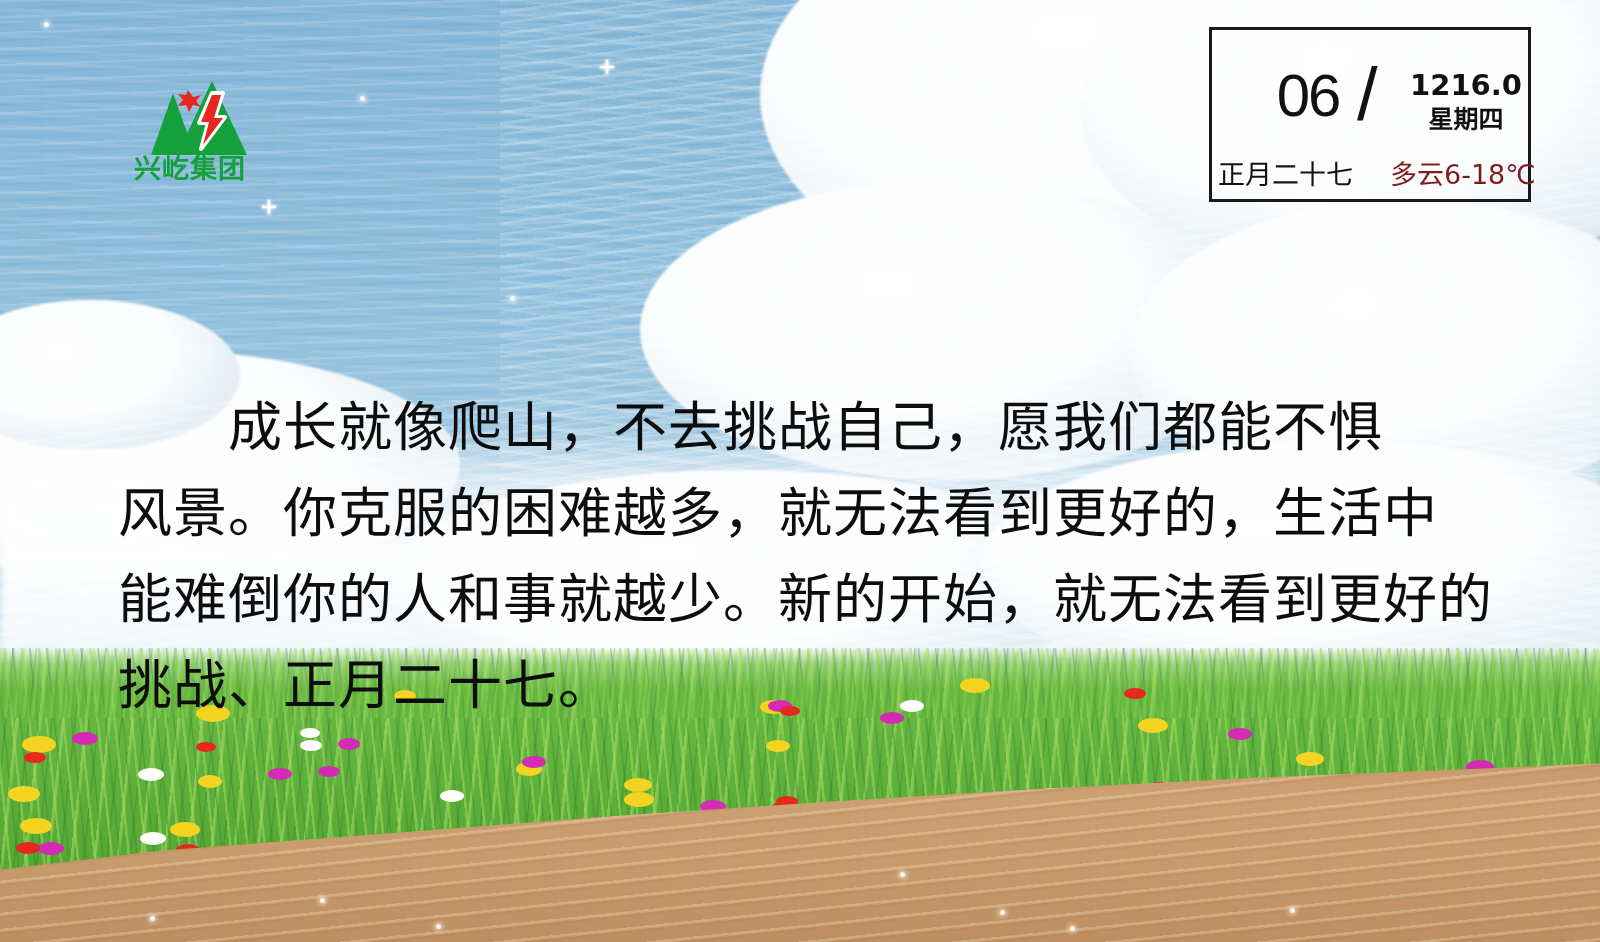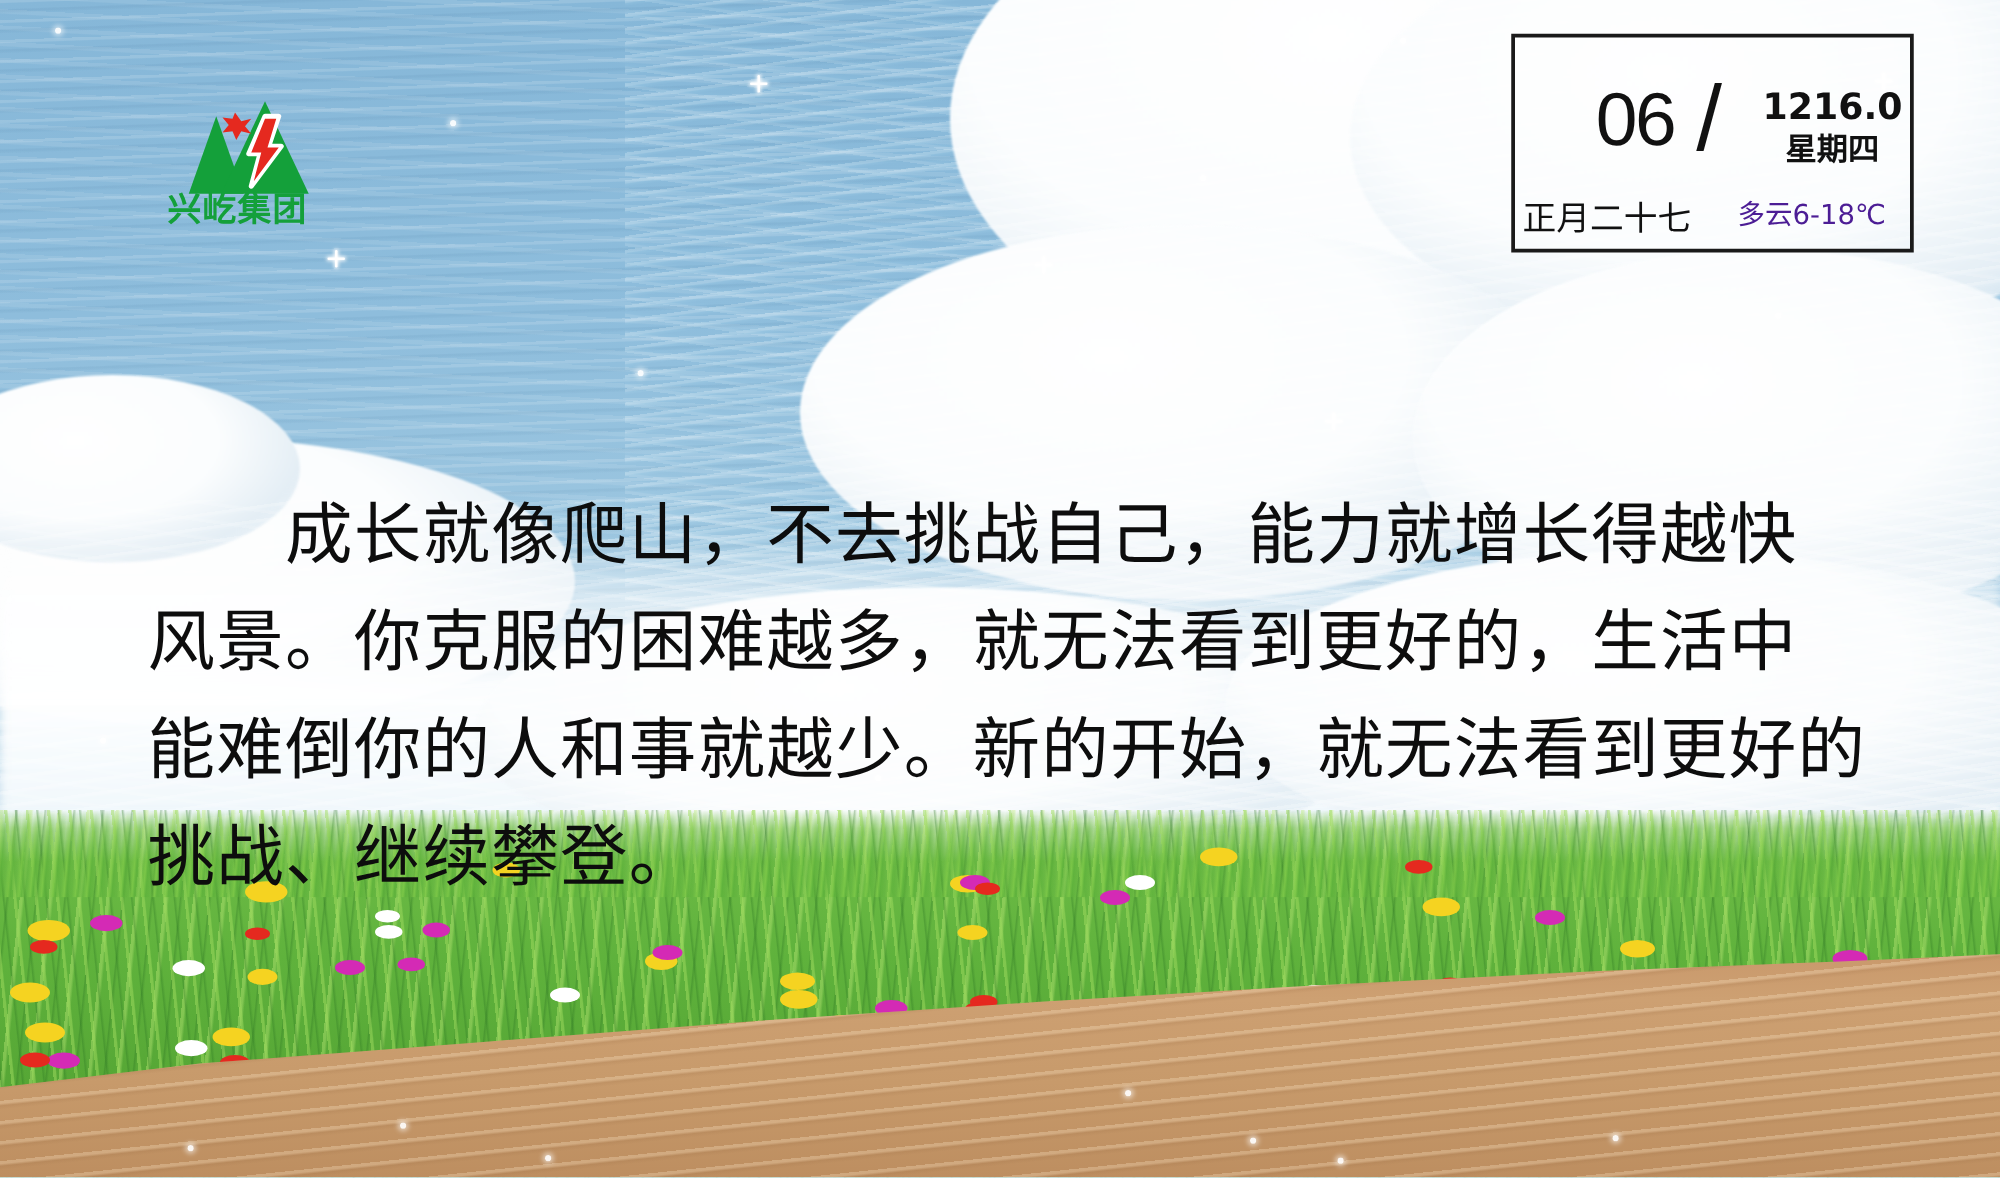--- a/index.html
+++ b/index.html
@@ -283,22 +283,22 @@
     top: 123px;
     font-size: 27px;
     color: #111;
     font-family: "DejaVu Sans", "Liberation Sans", sans-serif;
     white-space: nowrap;
   }
   .date-weather {
     position: absolute;
     left: 178px;
     top: 123px;
-    font-size: 22px;
-    color: #4c1d95;
+    font-size: 27px;
+    color: #7f1d1d;
     font-family: "DejaVu Sans", "Liberation Sans", sans-serif;
     white-space: nowrap;
   }
 
   
   .headline {
     position: absolute;
     left: 140px;
     top: 243px;
     font-size: 66px;
@@ -464,20 +464,20 @@
     <div class="date-day">06</div>
     <div class="date-slash">/</div>
     <div class="date-ym">1216.0</div>
     <div class="date-weekday">星期四</div>
     <div class="date-lunar">正月二十七</div>
     <div class="date-weather">多云6-18℃</div>
   </div>
 
 
   <div class="body-text">
-    <div class="body-line">　　成长就像爬山，不去挑战自己，能力就增长得越快</div>
+    <div class="body-line">　　成长就像爬山，不去挑战自己，愿我们都能不惧</div>
     <div class="body-line">风景。你克服的困难越多，就无法看到更好的，生活中</div>
     <div class="body-line">能难倒你的人和事就越少。新的开始，就无法看到更好的</div>
-    <div class="body-line">挑战、继续攀登。</div>
+    <div class="body-line">挑战、正月二十七。</div>
   </div>
 
 
 </div>
 
 </body></html>

